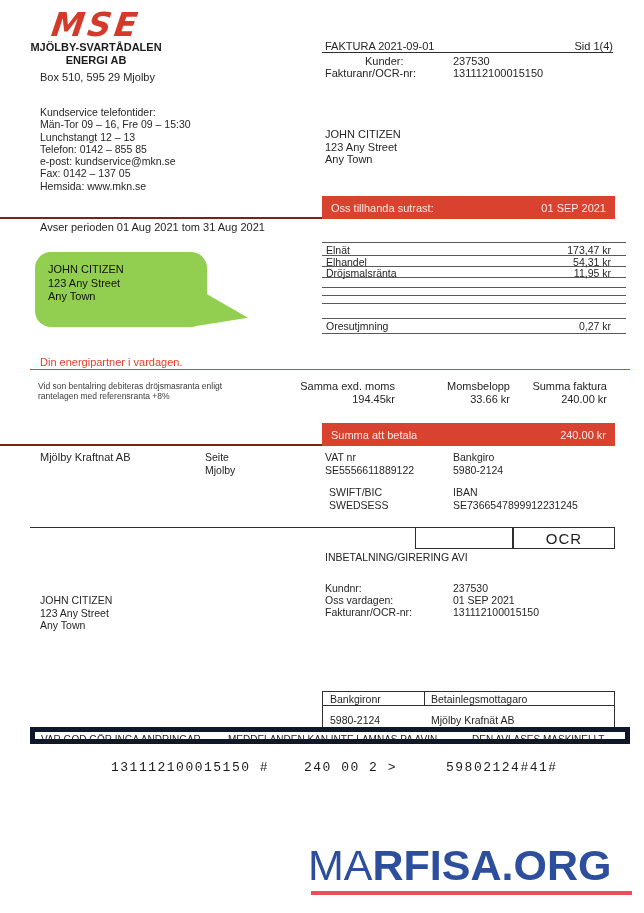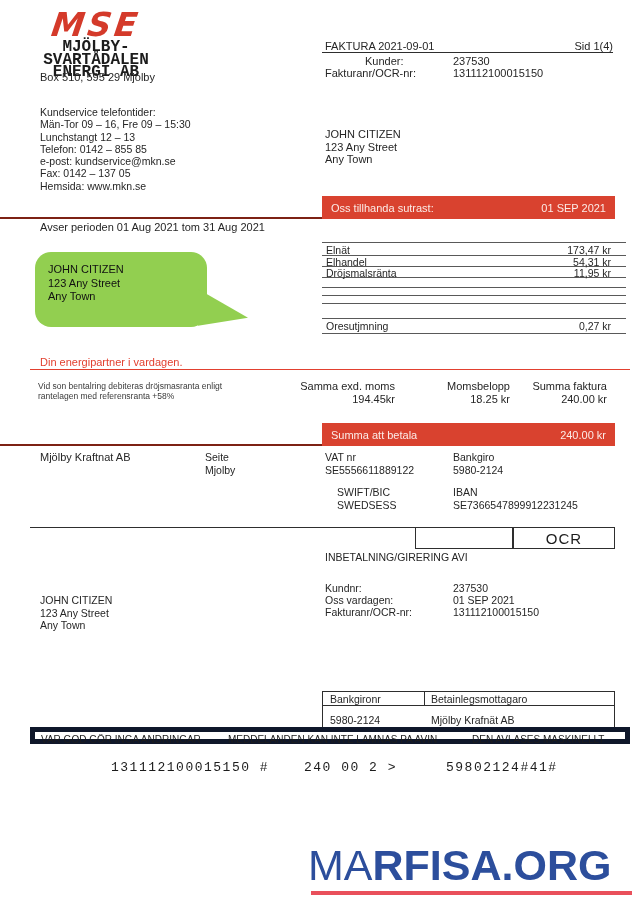--- a/index.html
+++ b/index.html
@@ -13,21 +13,21 @@
   .t10{font-size:10.5px;line-height:12px;}
   .small{font-size:8.5px;line-height:10px;color:#3a3a3a;}
   .right{text-align:right;}
   
   .logo-block{left:18px;top:8px;width:156px;text-align:center;}
   .logo-text{
     font-family:"DejaVu Sans",sans-serif;font-size:33px;line-height:33px;
     font-style:italic;font-weight:900;color:#d43a2a;letter-spacing:3px;
     transform:skewX(-8deg);
   }
-  .company-name{font-size:16px;line-height:12.5px;font-weight:bold;color:#1c1c1c;font-family:Liberation Mono, monospace;}
+  .company-name{font-size:11px;line-height:12.5px;font-weight:bold;color:#1c1c1c;}
   
   .rule{background:#595959;height:1px;}
   .rule-dark{background:#2e2e2e;height:1px;}
   .maroon{background:#7d2114;height:2px;}
   .red-rule{background:#e2402f;height:1px;}
   
   .banner{
     left:322px;width:293px;height:23px;background:#d9422f;color:#fcebe7;
     font-size:11px;display:flex;align-items:center;justify-content:space-between;
     padding:0 9px;box-sizing:border-box;
@@ -120,30 +120,30 @@
     <div>JOHN CITIZEN</div>
     <div>123 Any Street</div>
     <div>Any Town</div>
   </div>
 
   <div class="abs tagline" style="left:40px;top:356px;">Din energipartner i vardagen.</div>
   <div class="abs red-rule" style="left:30px;top:369px;width:600px;"></div>
 
   <div class="abs small" style="left:38px;top:381px;">
     <div>Vid son bentalring debiteras dröjsmasranta enligt</div>
-    <div>rantelagen med referensranta +58%</div>
+    <div>rantelagen med referensranta +8%</div>
   </div>
 
   <div class="abs totals-col" style="left:245px;top:380px;width:150px;">
     <div>Samma exd. moms</div>
     <div>194.45kr</div>
   </div>
   <div class="abs totals-col" style="left:398px;top:380px;width:112px;">
     <div>Momsbelopp</div>
-    <div>18.25 kr</div>
+    <div>33.66 kr</div>
   </div>
   <div class="abs totals-col" style="left:492px;top:380px;width:115px;">
     <div>Summa faktura</div>
     <div>240.00 kr</div>
   </div>
 
   <div class="abs banner" style="top:423px;">
     <span>Summa att betala</span>
     <span>240.00 kr</span>
   </div>
@@ -155,21 +155,21 @@
     <div>Mjolby</div>
   </div>
   <div class="abs stack" style="left:325px;top:451px;">
     <div>VAT nr</div>
     <div>SE5556611889122</div>
   </div>
   <div class="abs stack" style="left:453px;top:451px;">
     <div>Bankgiro</div>
     <div>5980-2124</div>
   </div>
-  <div class="abs stack" style="left:337px;top:486px;">
+  <div class="abs stack" style="left:329px;top:486px;">
     <div>SWIFT/BIC</div>
     <div>SWEDSESS</div>
   </div>
   <div class="abs stack" style="left:453px;top:486px;">
     <div>IBAN</div>
     <div>SE7366547899912231245</div>
   </div>
   <div class="abs t10" style="left:325px;top:515px;margin-top:36px;">INBETALNING/GIRERING AVI</div>
   <div class="abs rule-dark" style="left:30px;top:527px;width:585px;"></div>
   <div class="abs box" style="left:415px;top:527px;width:98px;height:22px;"></div>

